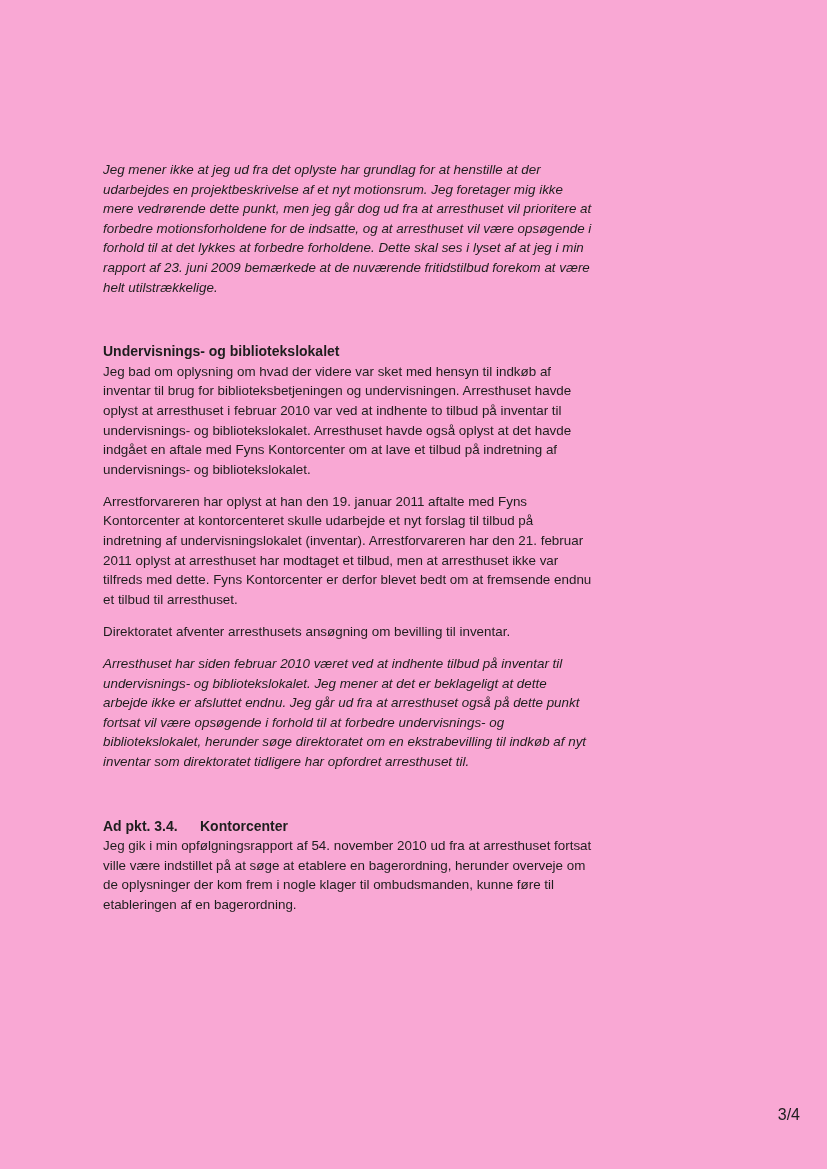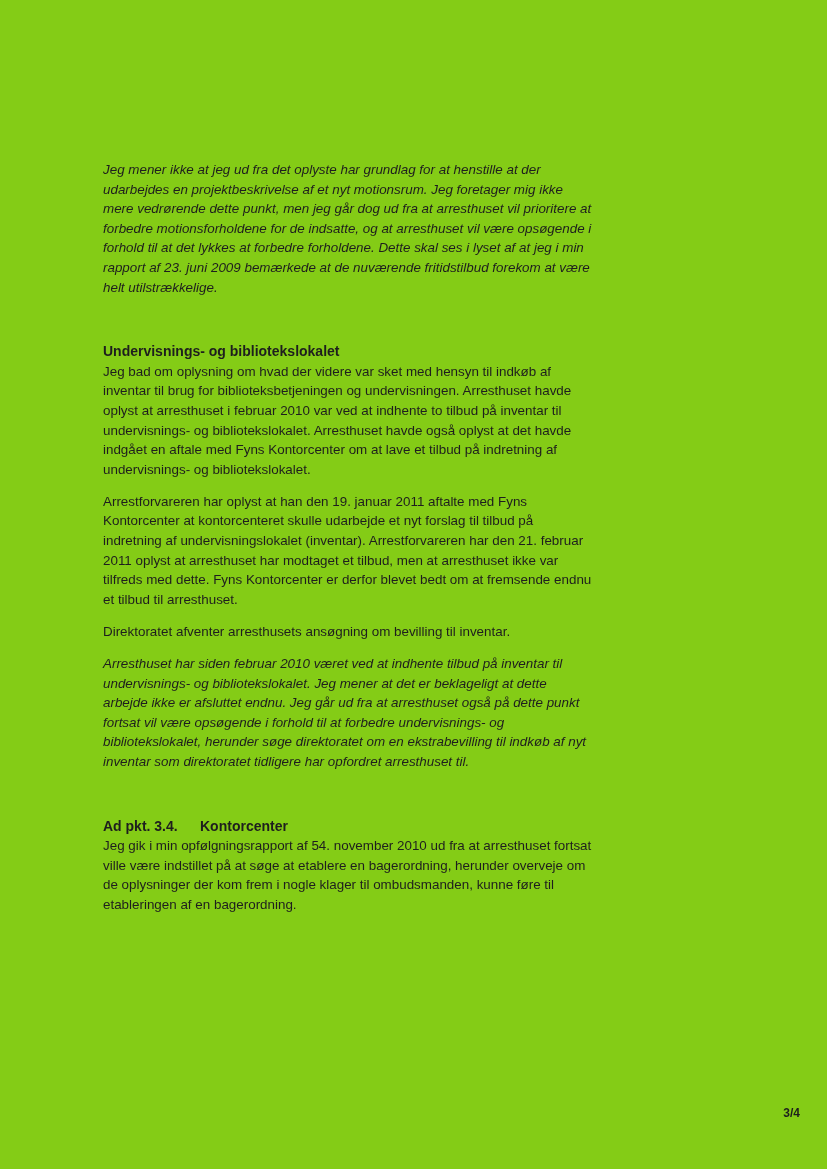--- a/index.html
+++ b/index.html
@@ -5,21 +5,21 @@
   * { margin: 0; padding: 0; box-sizing: border-box; }
   html, body { background: #e8e8e8; }
   body {
     width: 827px; height: 1169px;
     font-family: "Liberation Sans", sans-serif;
     margin: 0 auto;
   }
   .page {
     position: relative;
     width: 827px; height: 1169px;
-    background: #84cc16;
+    background: #f9a8d4;
     overflow: hidden;
     color: #1e1e1e;
   }
   .content {
     position: absolute;
     left: 103px; top: 160px;
     width: 492px;
     font-size: 13.4px;
     line-height: 19.6px;
     color: #1e1e1e;
@@ -34,23 +34,22 @@
     margin: 45px 0 0 0;
   }
   .content h3 .section-label {
     display: inline-block;
     width: 97px;
   }
   .page-number {
     position: absolute;
     top: 1106px;
     right: 27px;
-    font-size: 12px;
+    font-size: 16px;
     color: #1e1e1e;
-    font-weight: bold;
   }
 </style>
 </head>
 <body>
 
 <div class="page">
   <div class="content">
 
     <p class="italic">Jeg mener ikke at jeg ud fra det oplyste har grundlag for at henstille at der udarbejdes en projektbeskrivelse af et nyt motionsrum. Jeg foretager mig ikke mere vedrørende dette punkt, men jeg går dog ud fra at arresthuset vil prioritere at forbedre motionsforholdene for de indsatte, og at arresthuset vil være opsøgende i forhold til at det lykkes at forbedre forholdene. Dette skal ses i lyset af at jeg i min rapport af 23. juni 2009 bemærkede at de nuværende fritidstilbud forekom at være helt utilstrækkelige.</p>
 

